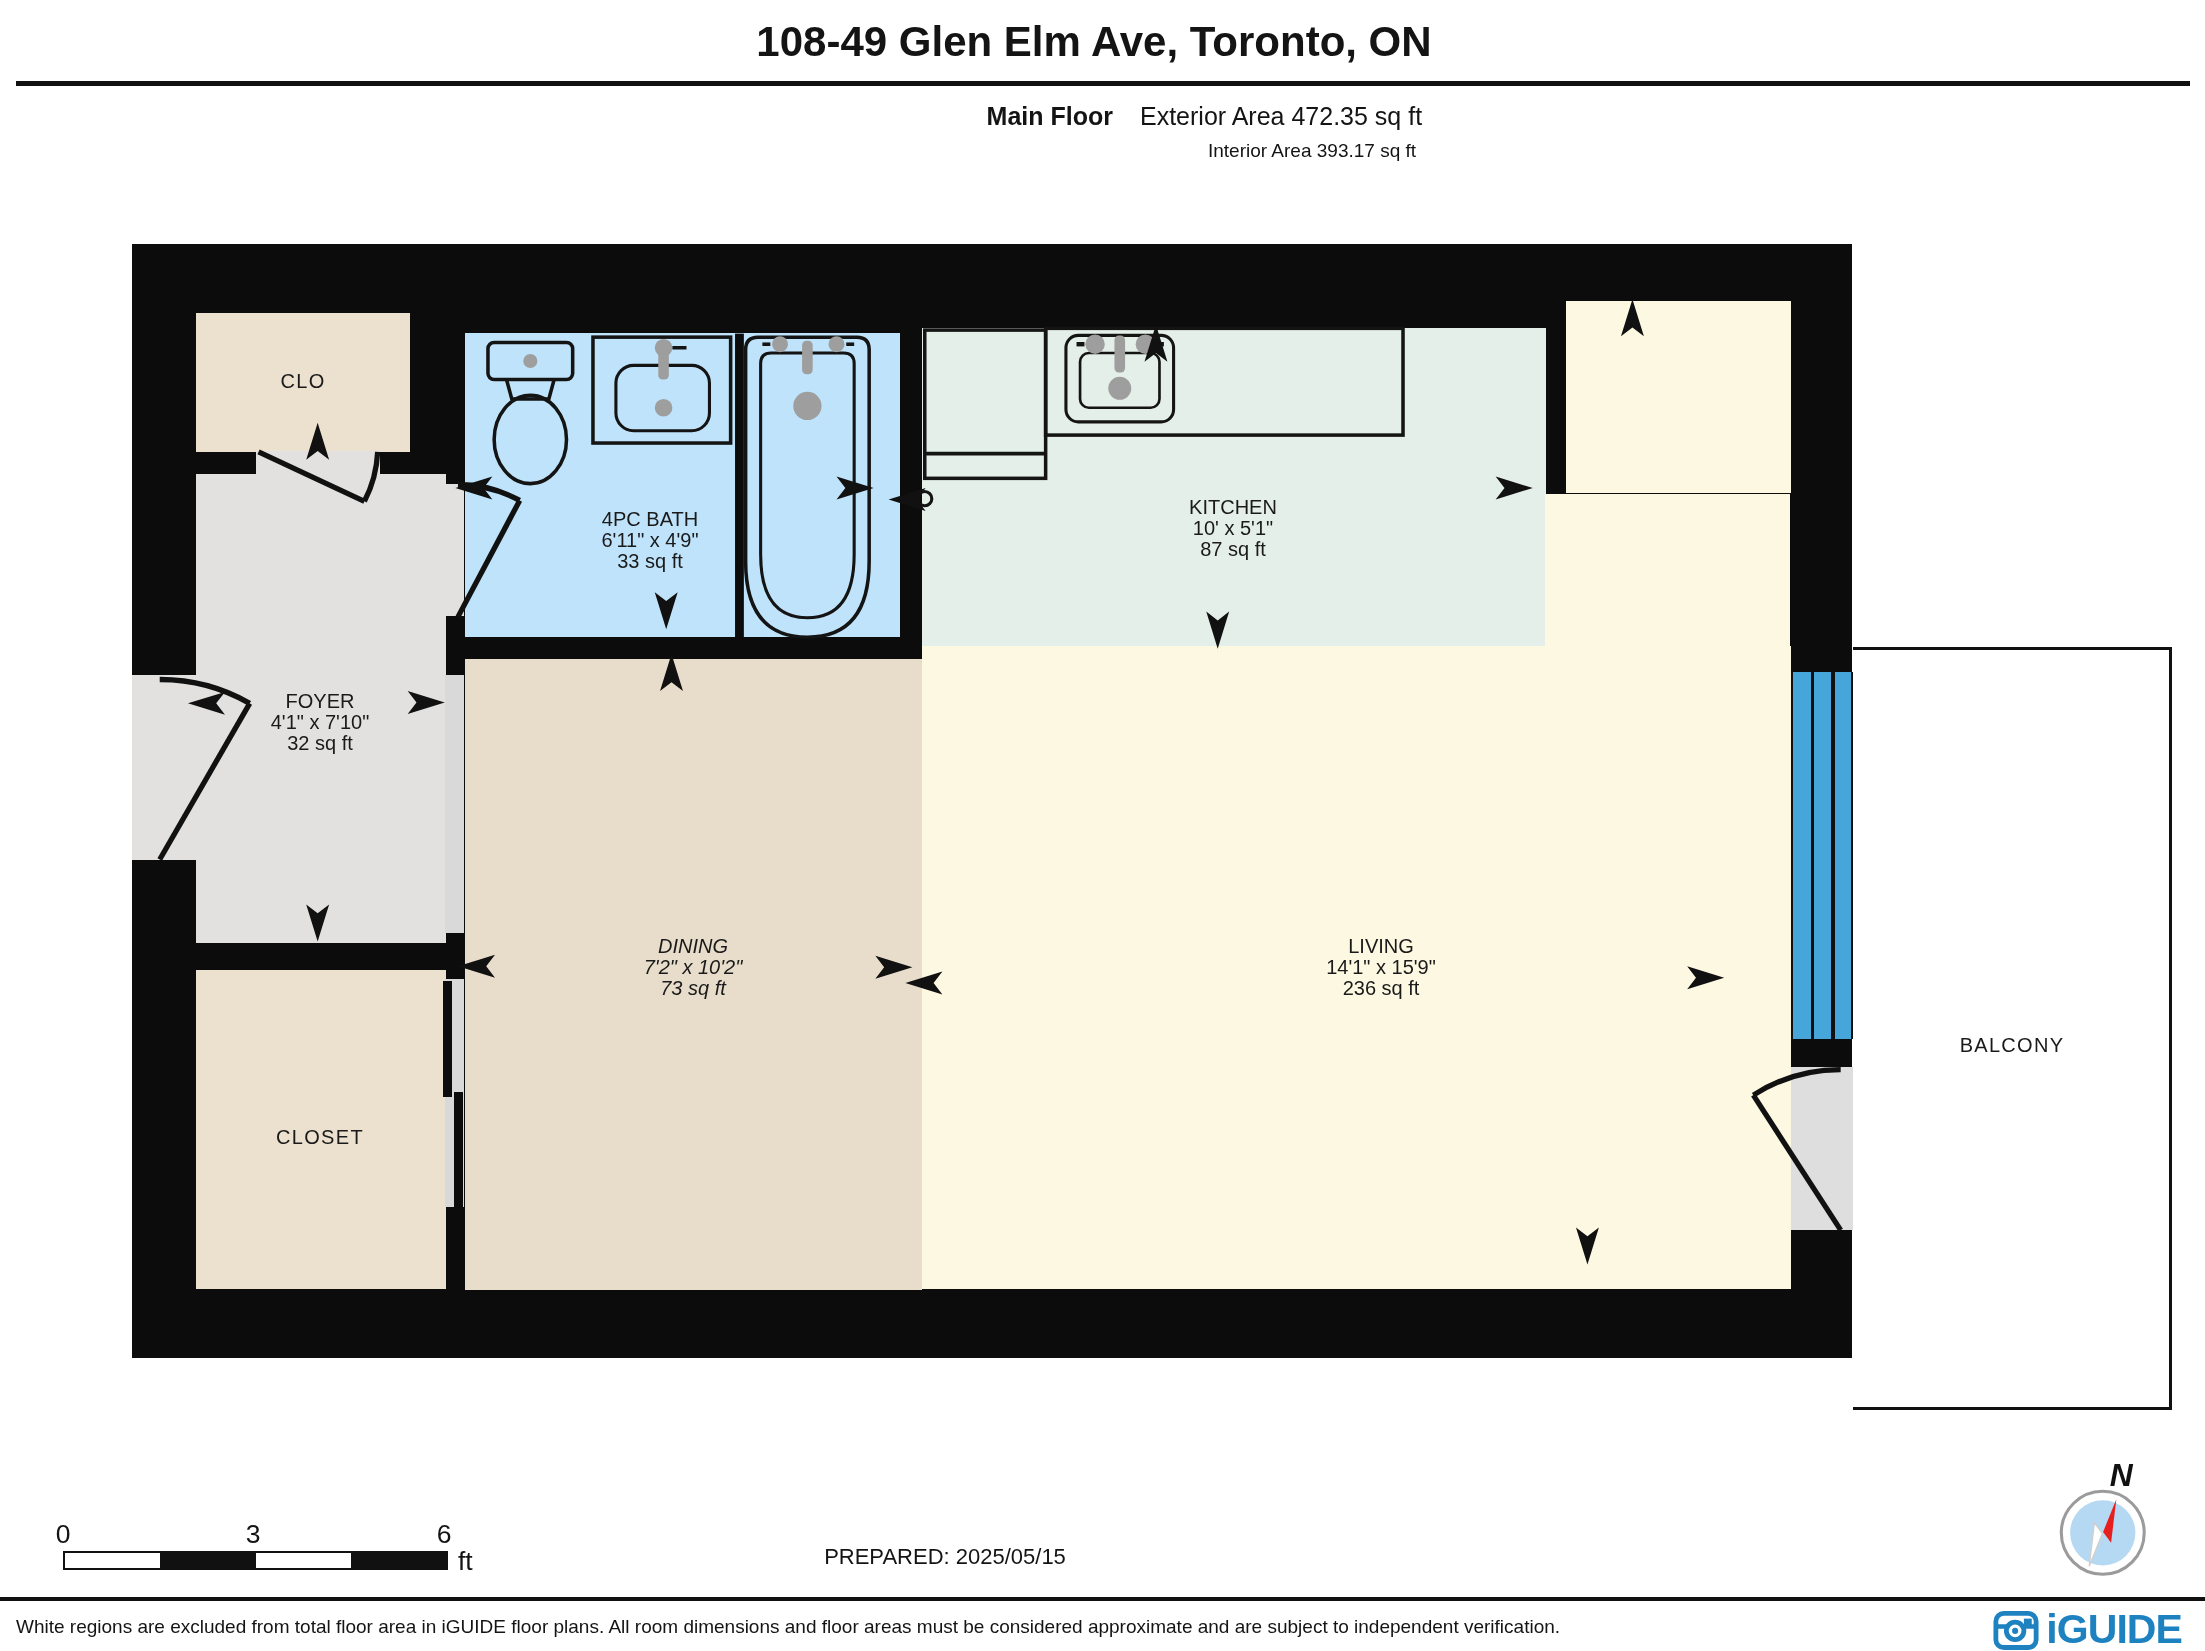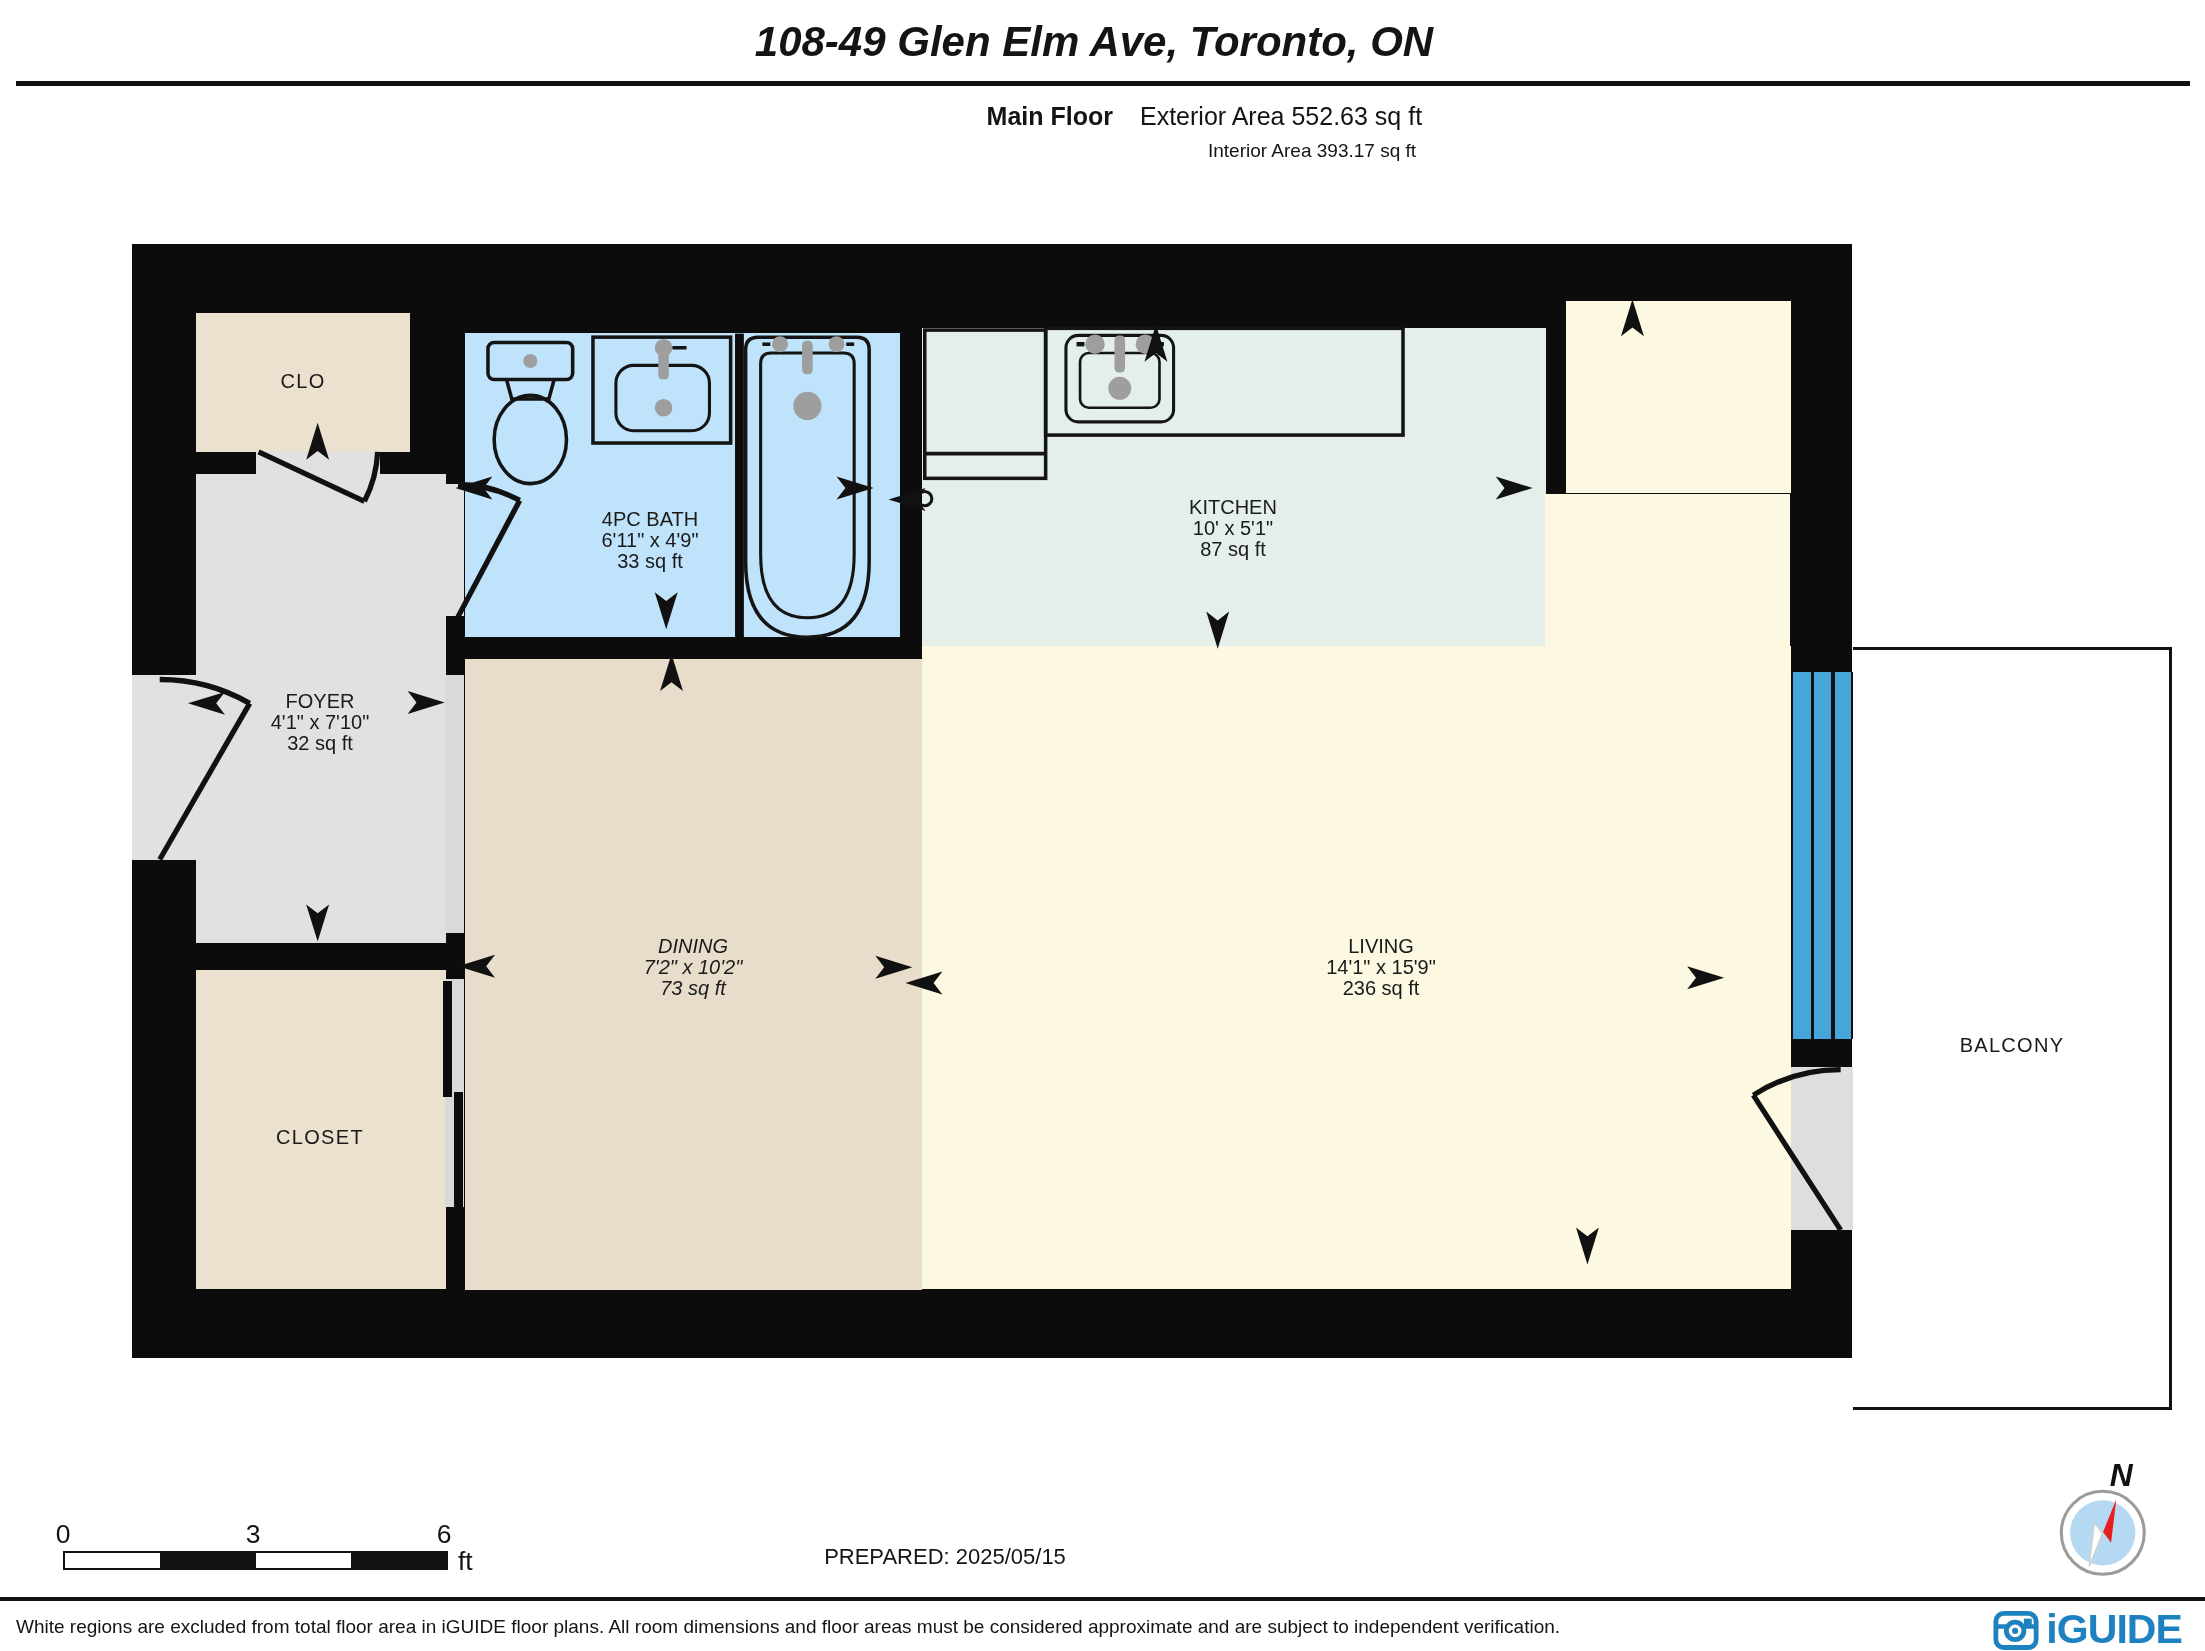--- a/index.html
+++ b/index.html
@@ -1,20 +1,20 @@
 <!DOCTYPE html>
 <html style="font-size:14px"><head>
 <meta charset="utf-8">
 <style>
   html,body{margin:0;padding:0;background:#fff;}
   body{font-family:"Liberation Sans", sans-serif;color:#141414;}
   #stage{position:relative;width:2206px;height:1652px;background:#fff;overflow:hidden;}
   .abs{position:absolute;}
   
-  .title{left:0;top:17.6px;width:2188px;text-align:center;font-size:42px;font-weight:bold;letter-spacing:0;font-style:italic;}
+  .title{left:0;top:17.6px;width:2188px;text-align:center;font-size:42px;font-weight:bold;letter-spacing:0;}
   .hline1{left:16px;top:81px;width:2174px;height:5.3px;background:#111;}
   .floorlabel{left:794px;top:102px;width:319px;text-align:right;font-size:25px;font-weight:bold;}
   .extarea{left:1140px;top:102px;font-size:25px;}
   .intarea{left:1208px;top:140px;font-size:19px;}
   
   .panel{left:132px;top:244px;width:1720px;height:1114px;background:#0c0c0c;}
   .room{position:absolute;}
   .r-clo{left:196px;top:313px;width:214px;height:139px;background:#ece0cf;}
   .r-clo-open{left:256px;top:452px;width:124px;height:23px;background:#e2e1e0;}
   .r-foyer{left:196px;top:475px;width:250px;height:469px;background:#e2e1e0;}
@@ -54,21 +54,21 @@
   svg.overlay{position:absolute;left:0;top:0;pointer-events:none;}
 </style>
 </head>
 <body>
 
 <div id="stage">
 
   <div class="abs title">108-49 Glen Elm Ave, Toronto, ON</div>
   <div class="abs hline1"></div>
   <div class="abs floorlabel">Main Floor</div>
-  <div class="abs extarea">Exterior Area 552.63 sq ft</div>
+  <div class="abs extarea">Exterior Area 472.35 sq ft</div>
   <div class="abs intarea">Interior Area 393.17 sq ft</div>
 
   <div class="abs panel">
     <div class="room r-clo" style="left:64px;top:69px;"></div>
     <div class="room r-clo-open" style="left:124px;top:207px;"></div>
     <div class="room r-foyer" style="left:64px;top:230px;"></div>
     <div class="room r-entry" style="left:0;top:431px;"></div>
     <div class="room r-bath" style="left:333px;top:89px;"></div>
     <div class="room r-bathdoor" style="left:313px;top:240px;"></div>
     <div class="room r-kitchen" style="left:790px;top:84px;"></div>

